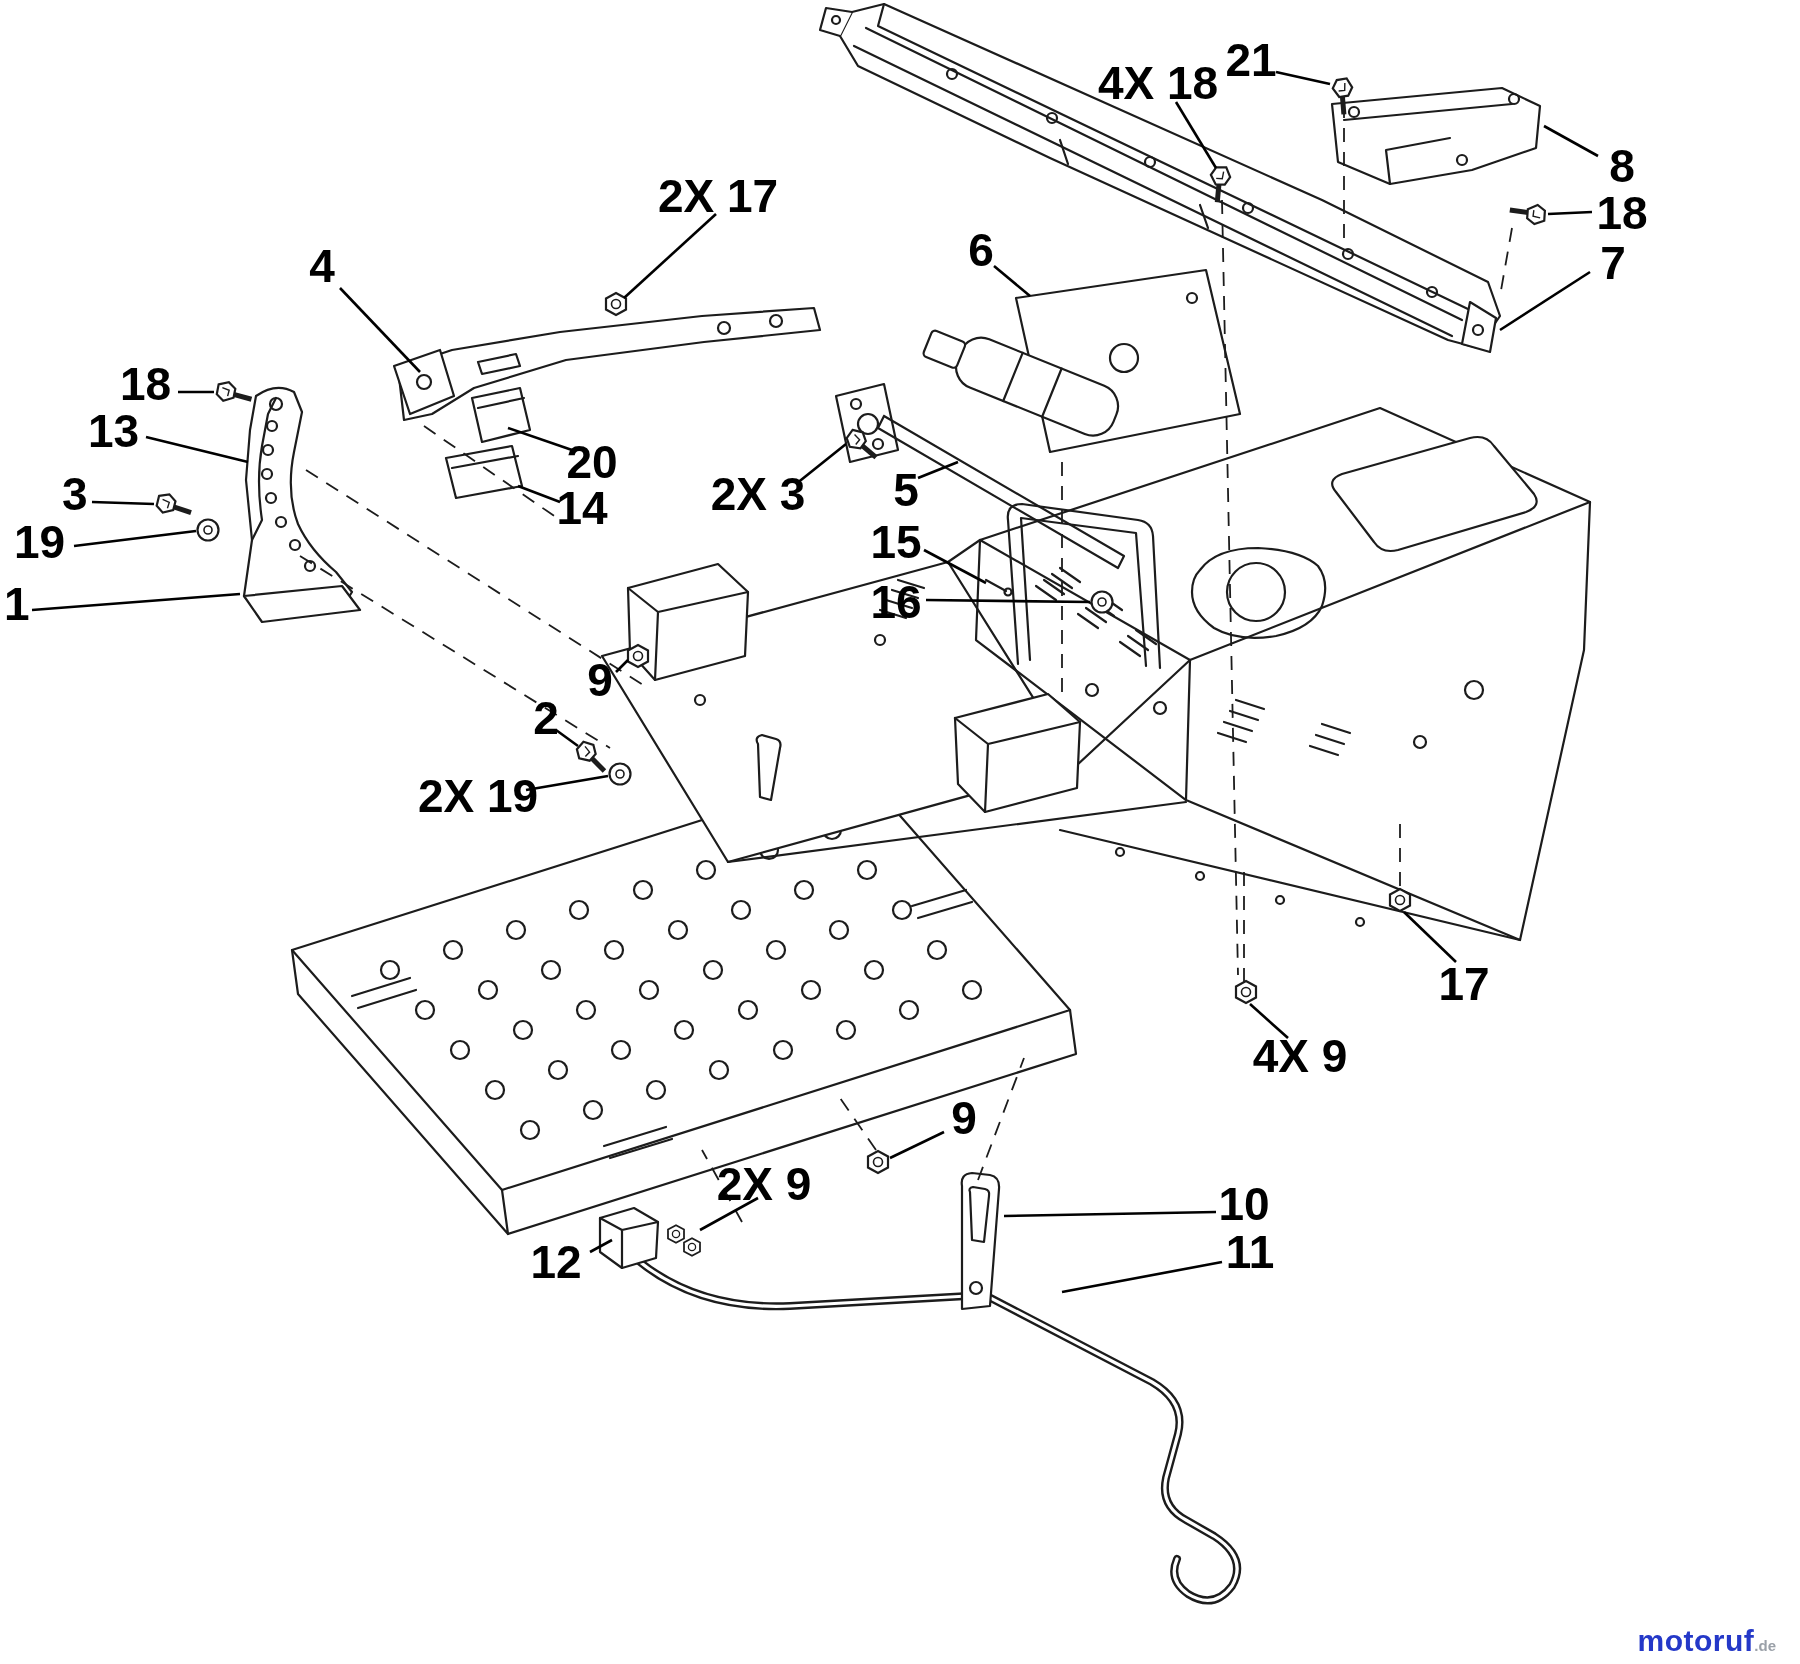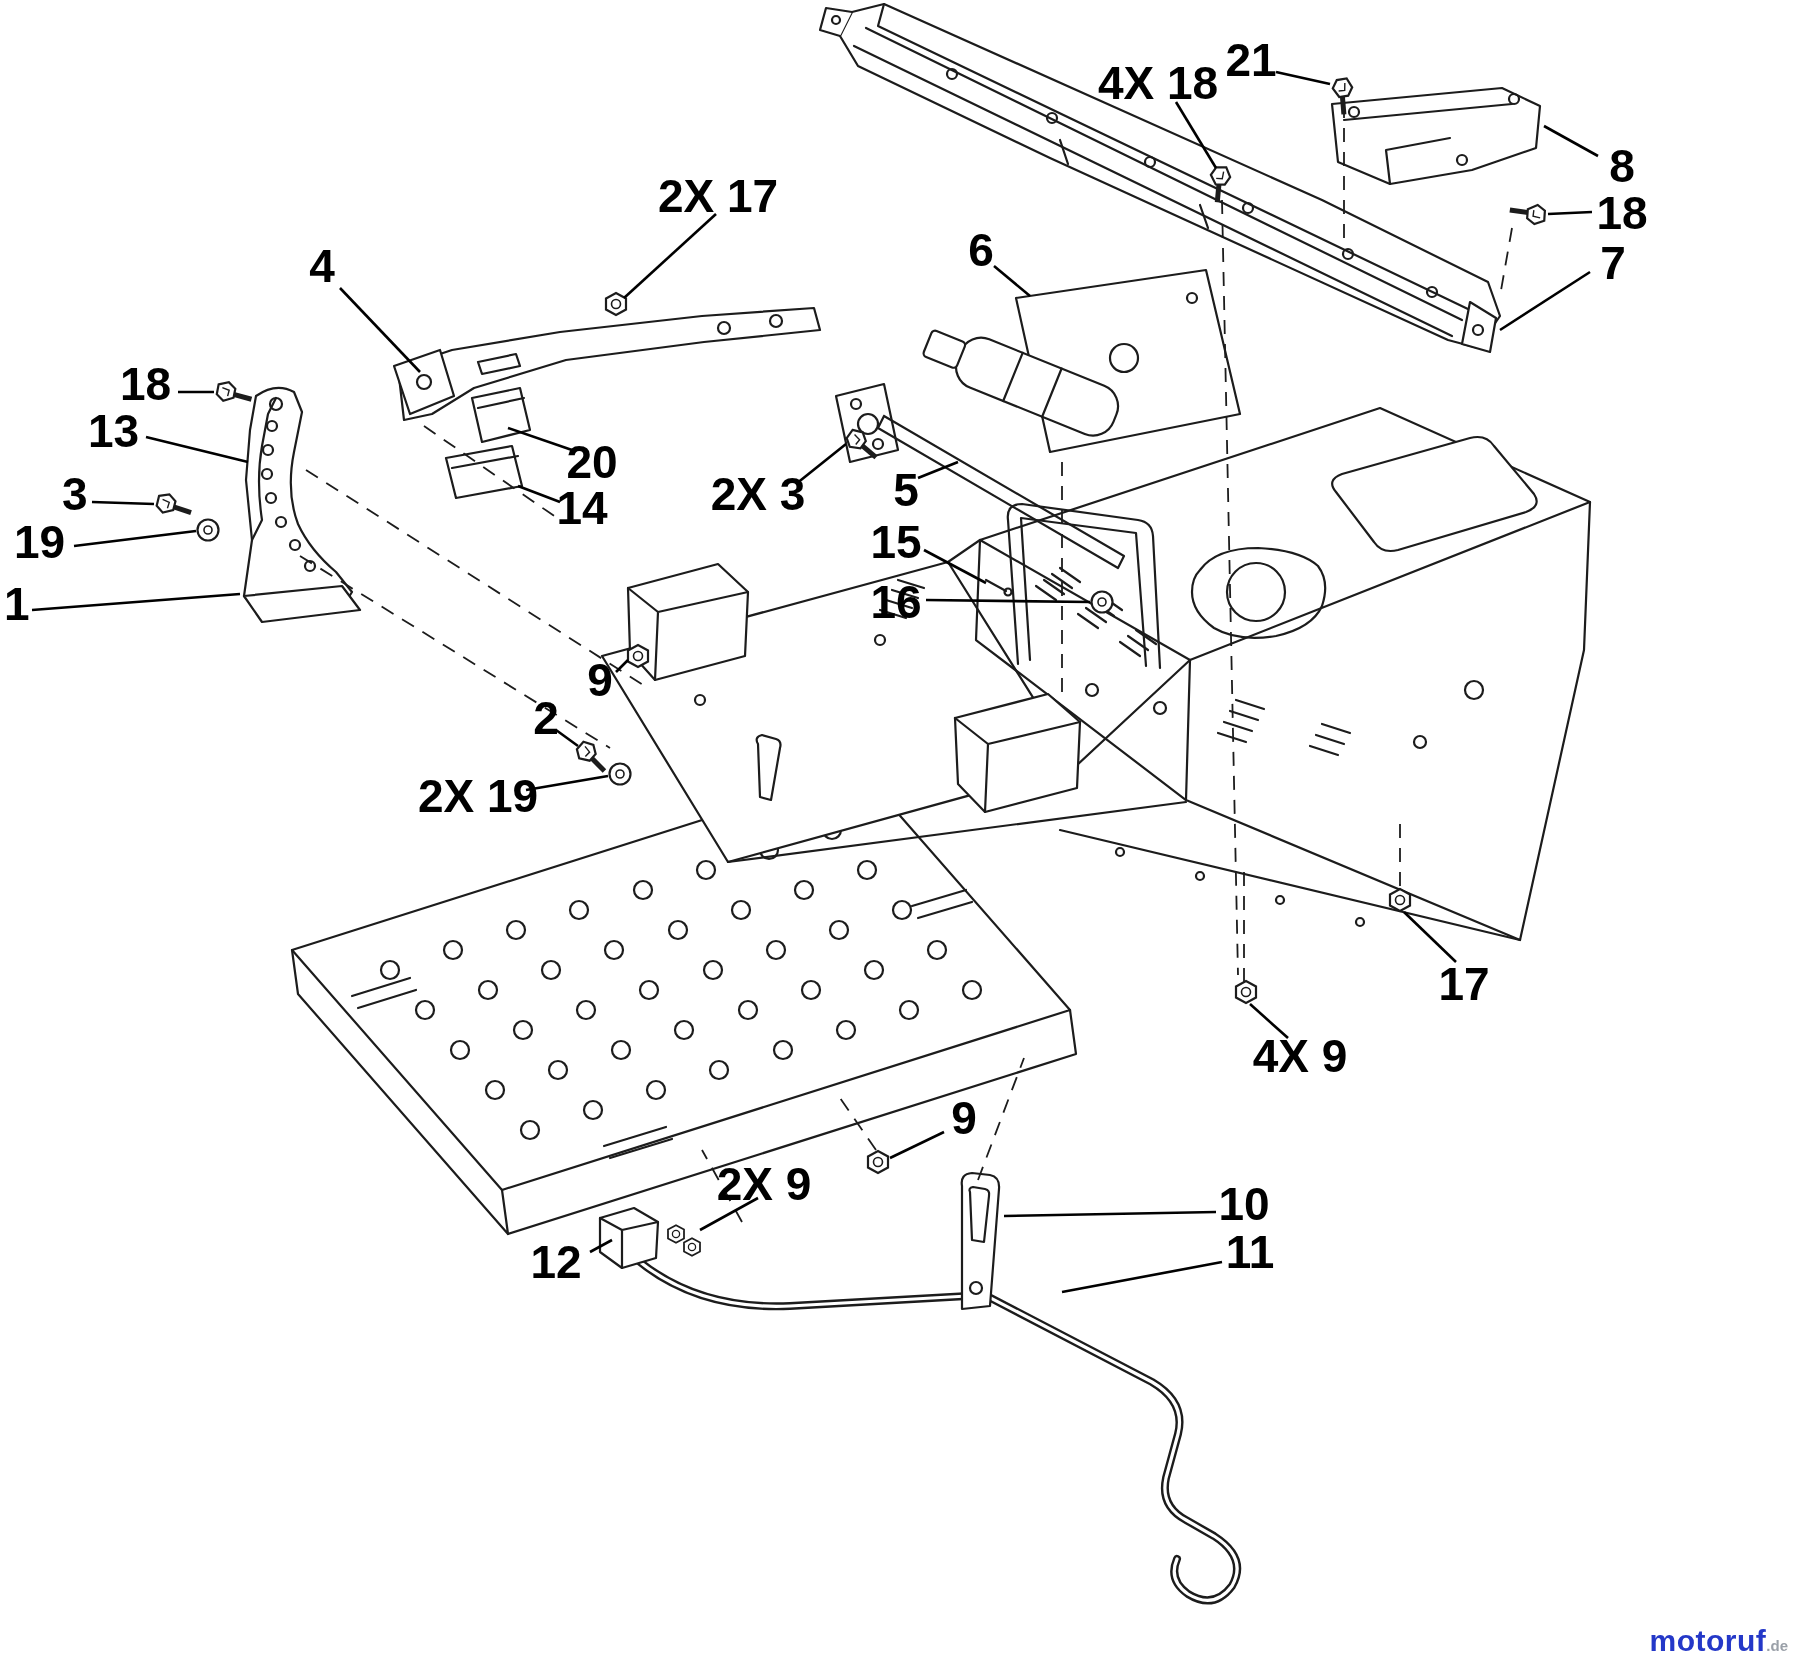--- a/index.html
+++ b/index.html
@@ -7,21 +7,21 @@
   .canvas{position:relative;width:1800px;height:1664px;background:#fff;overflow:hidden;
           font-family:"Liberation Sans",sans-serif;}
   svg{position:absolute;left:0;top:0;}
   .part{stroke:#1c1c1c;stroke-width:2.2;fill:none;stroke-linecap:round;stroke-linejoin:round;}
   .w{fill:#ffffff;}
   .dash{stroke:#1c1c1c;stroke-width:1.8;fill:none;stroke-dasharray:14 10;}
   .leaders line{stroke:#000;stroke-width:2.6;}
   .rod{fill:none;stroke:#1c1c1c;stroke-width:8;stroke-linecap:round;}
   .rodcore{fill:none;stroke:#fff;stroke-width:3.2;stroke-linecap:round;}
   .callout{font:700 46px "Liberation Sans",sans-serif;fill:#000;}
-  .wm{position:absolute;right:12px;bottom:6px;font-weight:700;white-space:nowrap;margin-top:8px;}
+  .wm{position:absolute;right:24px;bottom:6px;font-weight:700;white-space:nowrap;margin-top:8px;}
   .wm .brand{color:#2438c8;font-size:30px;letter-spacing:.5px;}
   .wm .tld{color:#9aa0a8;font-size:15px;}
 </style>
 </head>
 <body>
 
 <div class="canvas">
 <svg width="1800" height="1664" viewBox="0 0 1800 1664">
 
   <defs>

